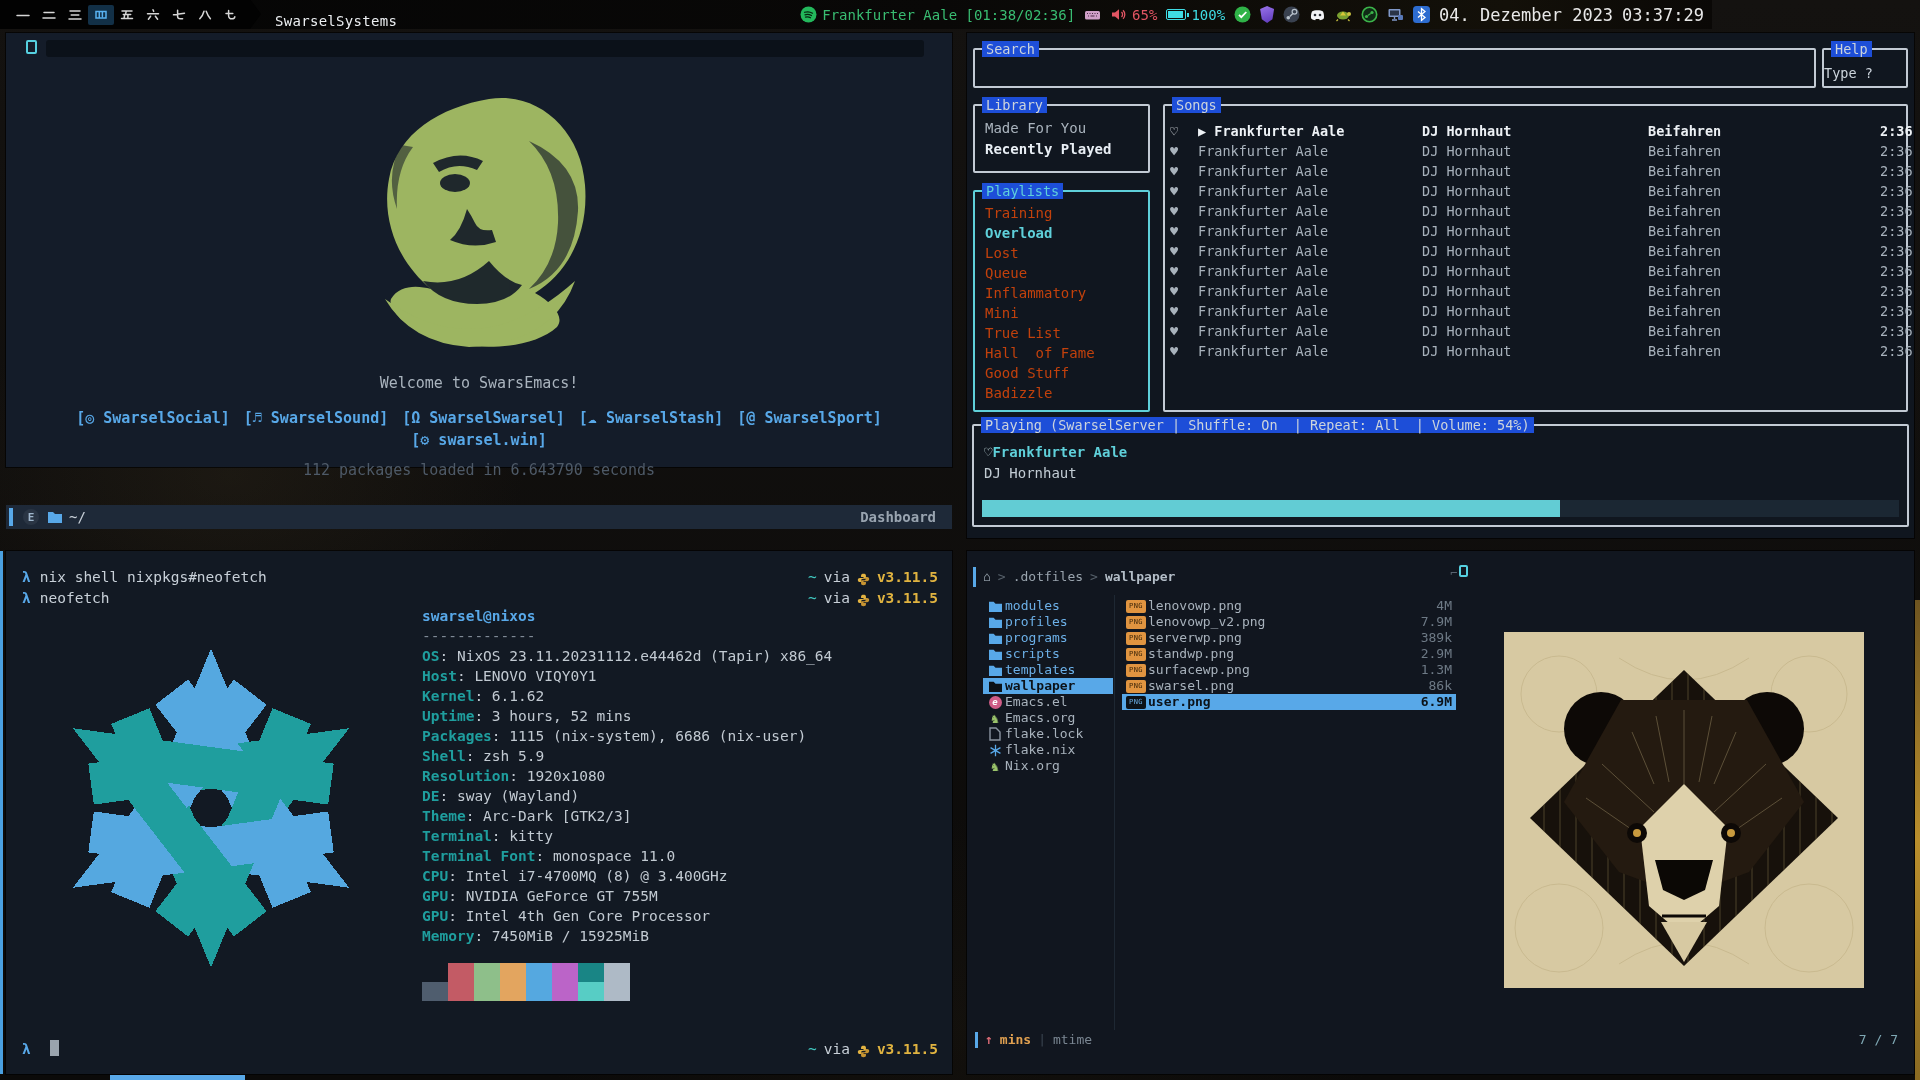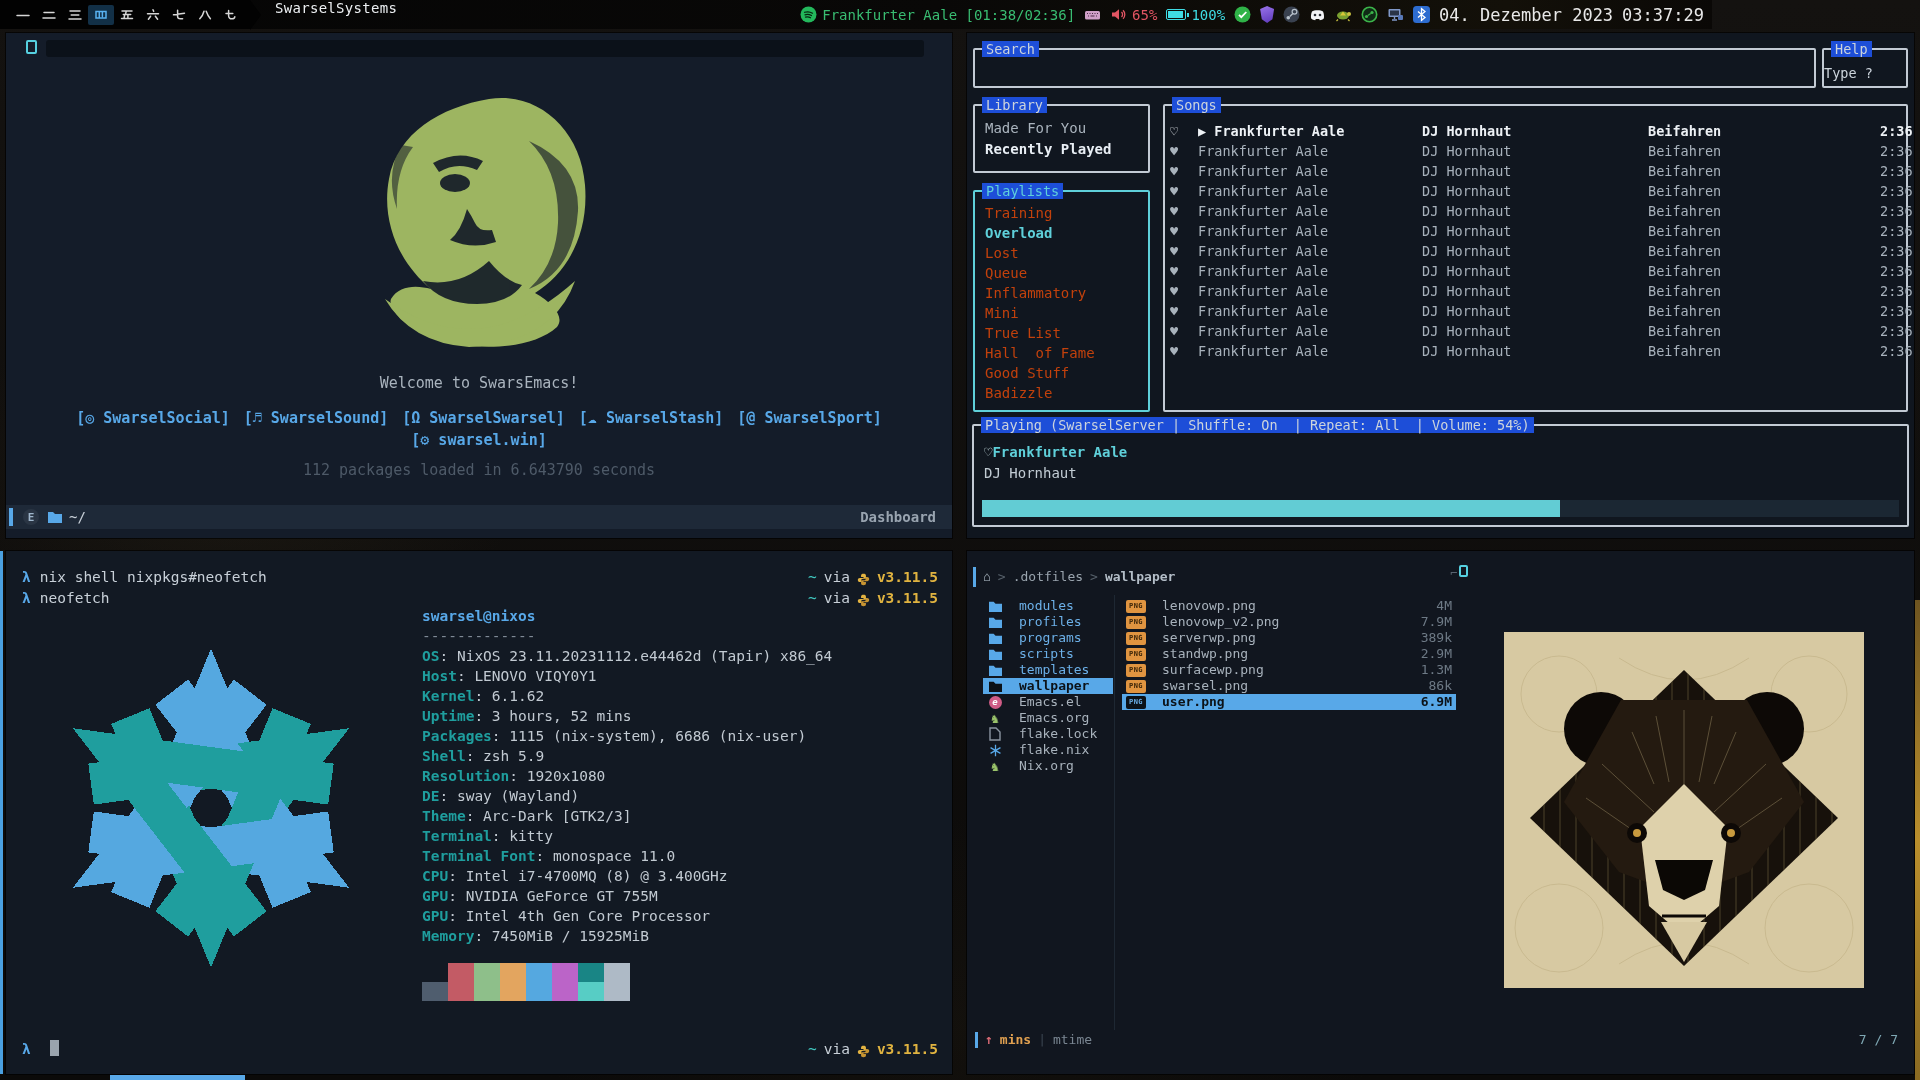--- a/index.html
+++ b/index.html
@@ -4,42 +4,42 @@
 <style>
 *{margin:0;padding:0;box-sizing:border-box}
 html,body{width:1920px;height:1080px;overflow:hidden;background:#0e0d0b;font-family:"DejaVu Sans Mono",monospace;color:#c8d0d8}
 body{position:relative;background:
  radial-gradient(ellipse 420px 260px at 12% 44%, rgba(64,54,34,.25), transparent 70%),
  radial-gradient(ellipse 500px 300px at 88% 30%, rgba(40,30,18,.3), transparent 70%),
  radial-gradient(ellipse 600px 300px at 50% 95%, rgba(46,38,24,.22), transparent 70%),
  linear-gradient(#141210,#0b0a09)}
 .abs{position:absolute}
 
-#topbar{position:absolute;left:0;top:0;width:1712px;height:29px;display:flex;align-items:flex-start;
+#topbar{position:absolute;left:0;top:0;width:1712px;height:29px;display:flex;align-items:flex-end;
  background:linear-gradient(90deg,#050505 0%,#090807 55%,#131009 88%,#0a0806 100%);font-size:14px;z-index:5}
 #workspaces{display:flex;align-items:center;background:#020202;height:29px;padding:0 6px 0 10px}
 .ws{padding:2px 5px;color:#d6d6d6;display:flex;align-items:center}
 .ws svg{width:16px;height:16px;display:block}
 .ws.active{color:#58b2f2;background:#123047;border-radius:2px}
 .seg-arrow{width:0;height:0;border-top:15px solid transparent;border-bottom:15px solid transparent;border-left:11px solid #020202}
 #win-title{margin-left:14px;color:#eceff2;letter-spacing:.3px}
 #status{margin-left:auto;display:flex;align-items:center;gap:9px;padding-right:8px;height:29px}
 .ticon{width:17px;height:17px;display:inline-block;vertical-align:middle;flex:none}
 .stat{display:flex;align-items:center;gap:5px}
 #np-text{color:#39bd72}
 #vol-text{color:#e25563}
 #bat-text{color:#3fdce4}
 .batt{position:relative;width:20px;height:11px;border:1.5px solid #3fdce4;border-radius:2px;display:inline-block}
 .batt::after{content:"";position:absolute;right:-4px;top:2.5px;width:2.5px;height:4px;background:#3fdce4}
 .batt .fill{position:absolute;left:1px;top:1px;bottom:1px;width:15px;background:#3fdce4}
 .shield{width:14px;height:17px;background:linear-gradient(160deg,#9a74ec,#5c38b8);clip-path:polygon(50% 0,100% 18%,88% 78%,50% 100%,12% 78%,0 18%)}
 #clock,#date{color:#e8e8e8;font-size:17px}
 
 .window{position:absolute;box-shadow:0 0 0 1px rgba(0,0,0,.65)}
-#emacs{left:6px;top:33px;width:946px;height:505px;background:rgba(21,29,42,.97)}
+#emacs{left:6px;top:33px;width:946px;height:434px;background:rgba(21,29,42,.97)}
 #player{left:967px;top:33px;width:947px;height:505px;background:#10161f}
 #term{left:6px;top:551px;width:946px;height:523px;background:rgba(19,26,36,.97)}
 #files{left:967px;top:551px;width:947px;height:523px;background:#11161f}
 #term-focus-border{left:0;top:551px;width:3px;height:523px;background:#4aa0e0}
 #indicator-strip{left:110px;top:1075px;width:135px;height:5px;background:#58a8e8}
 #wall-strip{right:0;top:600px;width:5px;height:480px;background:linear-gradient(#6e5420,#b98e2c,#8a6a22)}
 
 .pane-glyph{width:11px;height:14px;border:2px solid #56d0e0;border-radius:2px;display:inline-block}
 #emacs-tabbar{position:absolute;left:40px;top:7px;width:878px;height:17px;background:#0b1119;border-radius:3px}
 #emacs-paneicon{position:absolute;left:20px;top:7px}
@@ -108,29 +108,29 @@
 #files{font-size:13px;line-height:16px}
 .fm-bluebar{width:3px;background:#58a8e8;display:inline-block}
 #fm-crumb{position:absolute;left:6px;top:16px;display:flex;align-items:center;gap:7px;color:#8a949e}
 #fm-crumb .seg{color:#9aa4ae}
 #fm-crumb .seg.cur{color:#b4bec8;font-weight:bold}
 #fm-crumb .sep{color:#56606a}
 #fm-paneicon{position:absolute;left:483px;top:14px;color:#5a6470;font-size:12px;display:flex;gap:2px;align-items:flex-start}
 #fm-paneicon .pane-glyph{width:9px;height:12px}
 #fm-left{position:absolute;left:16px;top:47px;width:130px}
 #fm-mid{position:absolute;left:155px;top:47px;width:334px}
-.f-row{display:flex;align-items:center;gap:16px;height:16px;padding:0 4px;cursor:pointer}
+.f-row{display:flex;align-items:center;gap:2px;height:16px;padding:0 4px;cursor:pointer}
 .f-row .nm{white-space:nowrap;overflow:hidden}
 .f-row .sz{margin-left:auto;color:#6e7a86}
 .f-row.dir .nm{color:#6cb0e8}
 .f-row.file .nm{color:#a8b2bc}
 .f-row.sel{background:#58a8e8}
 .f-row.sel .nm,.f-row.sel .sz{color:#0c1218;font-weight:bold}
 .fi{width:16px;height:14px;flex:none;display:flex;align-items:center;justify-content:center}
-.png-badge{width:20px;height:13px;flex:none;background:#e09440;color:#3a2408;border-radius:2px;font-size:7px;font-weight:bold;display:flex;align-items:center;justify-content:center;letter-spacing:.5px}
+.png-badge{width:20px;height:13px;flex:none;background:#e09440;color:#3a2408;border-radius:2px;font-size:7px;font-weight:normal;display:flex;align-items:center;justify-content:center;letter-spacing:.5px}
 .f-row.sel .png-badge{background:#0c1218;color:#6cb0e8}
 .org-ic{color:#9ac36a;font-size:13px;line-height:13px}
 .emacs-ic{width:13px;height:13px;border-radius:50%;background:#cf5c86;color:#fff;font-size:9px;font-weight:bold;font-style:italic;display:flex;align-items:center;justify-content:center}
 #fm-div{position:absolute;left:147px;top:44px;bottom:44px;width:1px;background:#1e2833}
 #fm-preview{position:absolute;left:537px;top:81px;width:360px;height:356px}
 #fm-status{position:absolute;left:8px;bottom:26px;right:16px;display:flex;align-items:center;gap:7px}
 #fm-status .arrow{color:#d86a74;font-weight:bold}
 #fm-status .s1{color:#e0a050;font-weight:bold}
 #fm-status .bar{color:#3a4450}
 #fm-status .s2{color:#7a8692}

